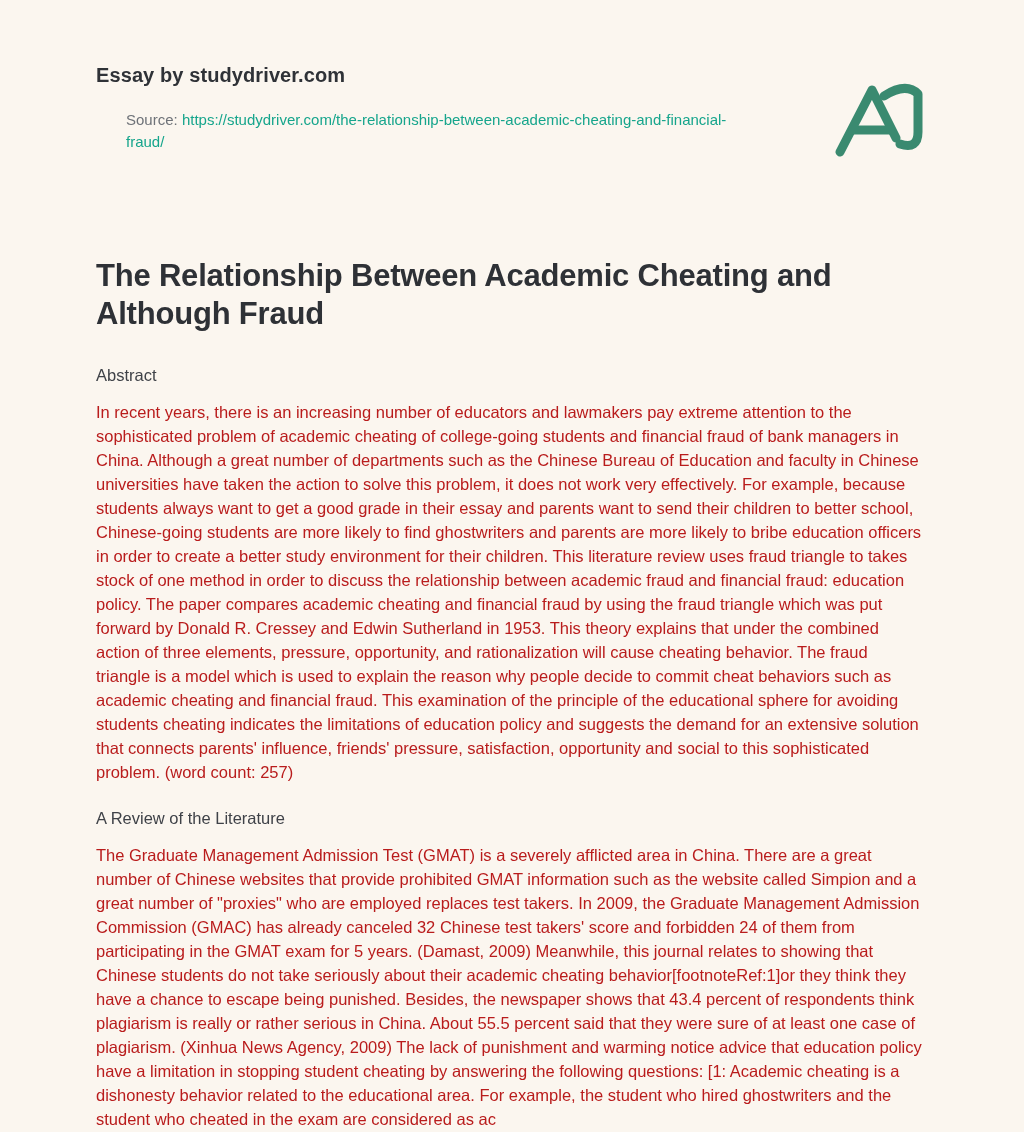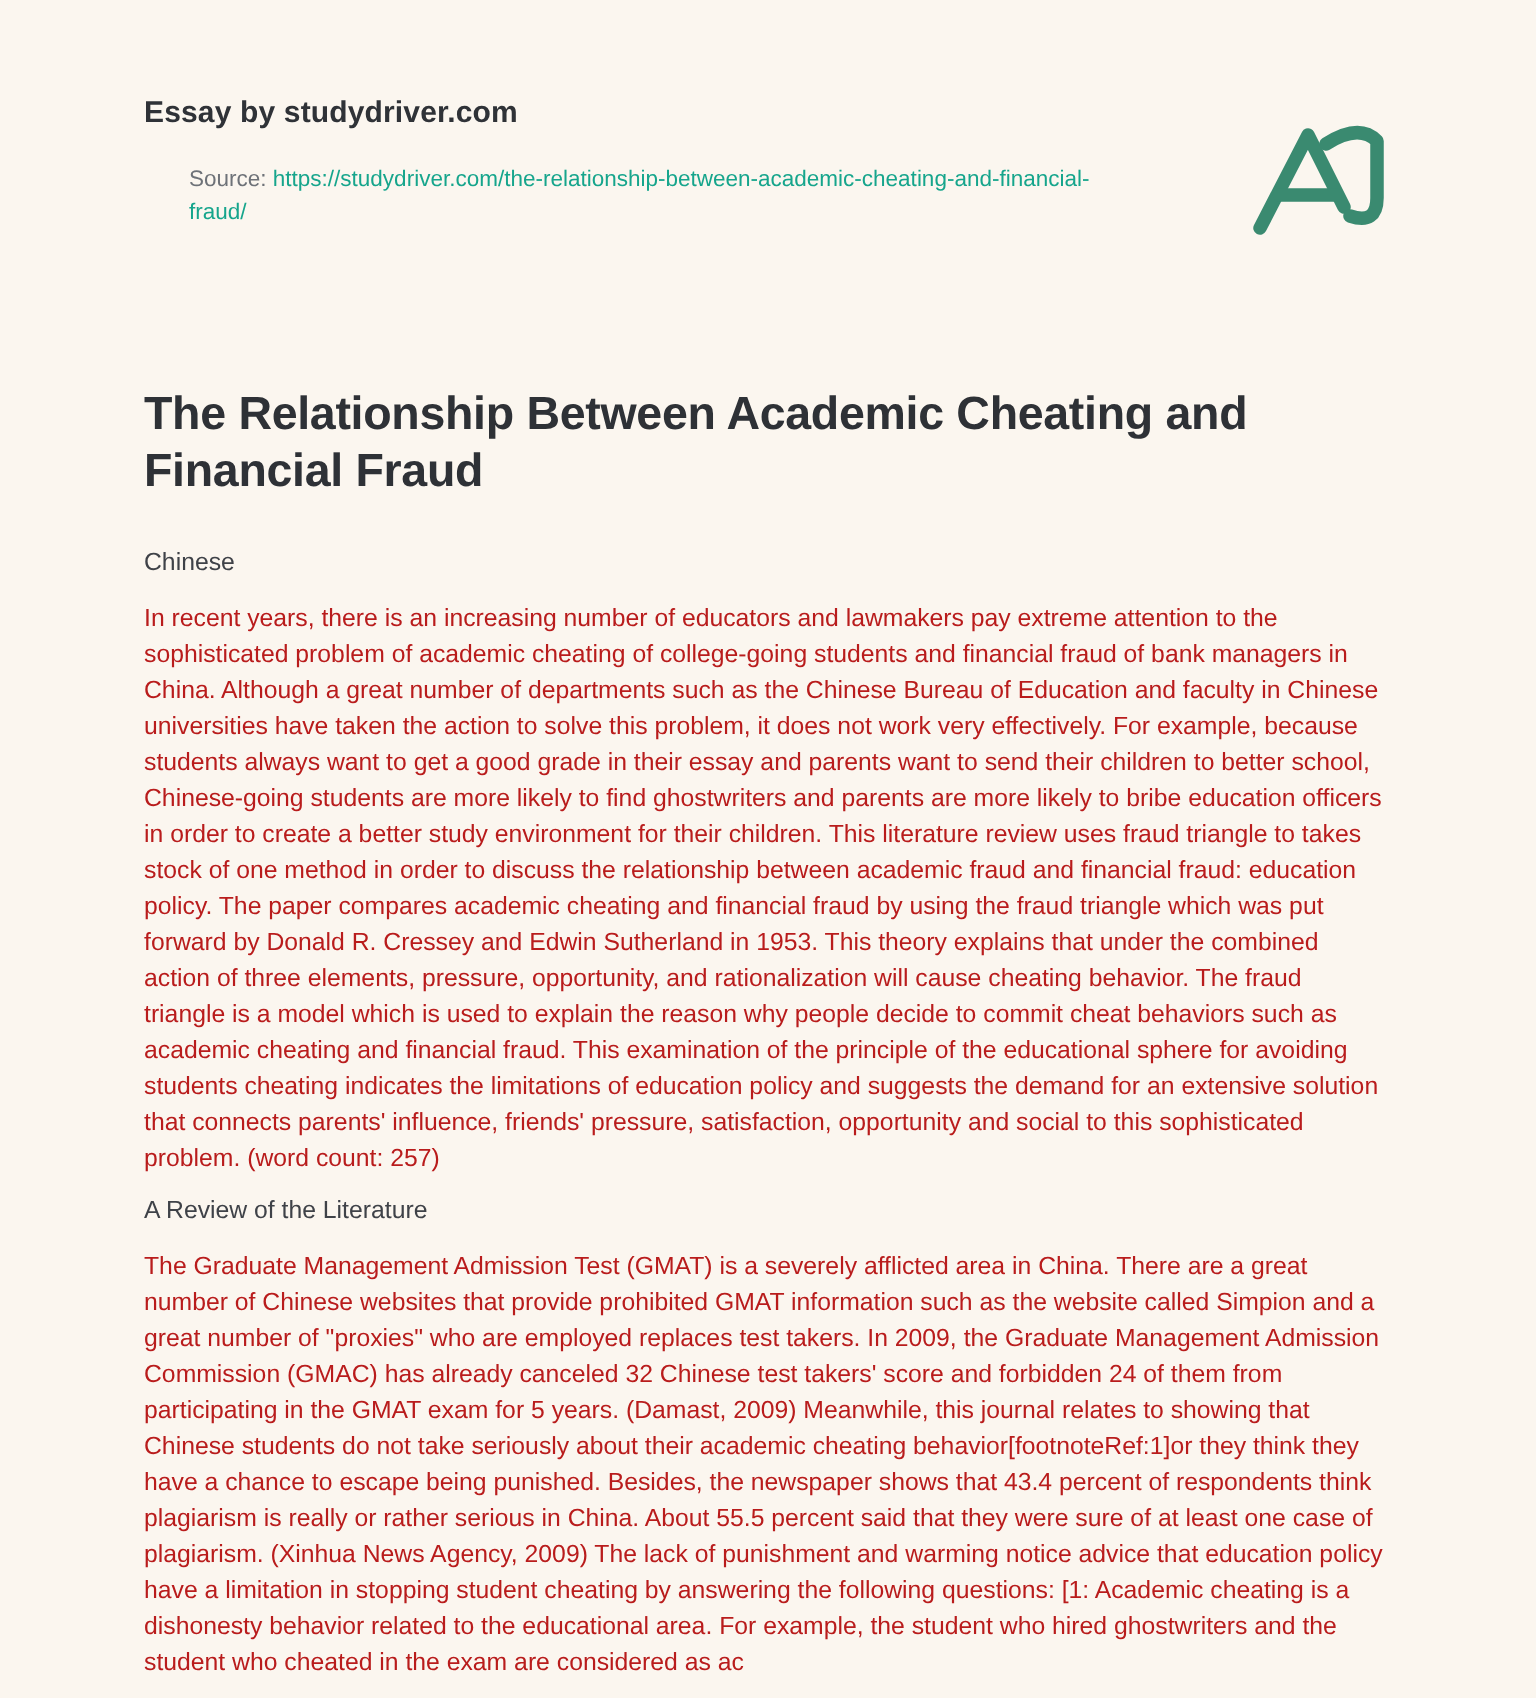--- a/index.html
+++ b/index.html
@@ -74,21 +74,21 @@
     color: #3f4248;
   }
   .para {
     margin: 13px 0 0 0;
     font-size: 16.5px;
     line-height: 24px;
     color: #b91c1c;
     text-align: left;
   }
   .para + .section-label {
-    margin-top: 11px;
+    margin-top: 22px;
   }
 </style>
 </head>
 <body>
 
 <div class="page">
   <div class="content">
 
     <header class="header">
       <div class="byline">
@@ -106,23 +106,23 @@
             <path d="M12 72 L44 10 L68 58"></path>
             <path d="M25 50 L62 50"></path>
 
             <path d="M56 16 Q 78 2 90 14 L90 52 Q 90 70 72 64"></path>
           </g>
         </svg>
       </div>
     </header>
 
     <main>
-      <h1 class="title">The Relationship Between Academic Cheating and Financial Fraud</h1>
+      <h1 class="title">The Relationship Between Academic Cheating and Although Fraud</h1>
 
-      <div class="section-label">Chinese</div>
+      <div class="section-label">Abstract</div>
 
       <p class="para">In recent years, there is an increasing number of educators and lawmakers pay extreme attention to the sophisticated problem of academic cheating of college-going students and financial fraud of bank managers in China. Although a great number of departments such as the Chinese Bureau of Education and faculty in Chinese universities have taken the action to solve this problem, it does not work very effectively. For example, because students always want to get a good grade in their essay and parents want to send their children to better school, Chinese-going students are more likely to find ghostwriters and parents are more likely to bribe education officers in order to create a better study environment for their children. This literature review uses fraud triangle to takes stock of one method in order to discuss the relationship between academic fraud and financial fraud: education policy. The paper compares academic cheating and financial fraud by using the fraud triangle which was put forward by Donald R. Cressey and Edwin Sutherland in 1953. This theory explains that under the combined action of three elements, pressure, opportunity, and rationalization will cause cheating behavior. The fraud triangle is a model which is used to explain the reason why people decide to commit cheat behaviors such as academic cheating and financial fraud. This examination of the principle of the educational sphere for avoiding students cheating indicates the limitations of education policy and suggests the demand for an extensive solution that connects parents' influence, friends' pressure, satisfaction, opportunity and social to this sophisticated problem. (word count: 257)</p>
 
       <div class="section-label">A Review of the Literature</div>
 
       <p class="para">The Graduate Management Admission Test (GMAT) is a severely afflicted area in China. There are a great number of Chinese websites that provide prohibited GMAT information such as the website called Simpion and a great number of "proxies" who are employed replaces test takers. In 2009, the Graduate Management Admission Commission (GMAC) has already canceled 32 Chinese test takers' score and forbidden 24 of them from participating in the GMAT exam for 5 years. (Damast, 2009) Meanwhile, this journal relates to showing that Chinese students do not take seriously about their academic cheating behavior[footnoteRef:1]or they think they have a chance to escape being punished. Besides, the newspaper shows that 43.4 percent of respondents think plagiarism is really or rather serious in China. About 55.5 percent said that they were sure of at least one case of plagiarism. (Xinhua News Agency, 2009) The lack of punishment and warming notice advice that education policy have a limitation in stopping student cheating by answering the following questions: [1: Academic cheating is a dishonesty behavior related to the educational area. For example, the student who hired ghostwriters and the student who cheated in the exam are considered as ac</p>
     </main>
 
   </div>
 </div>

